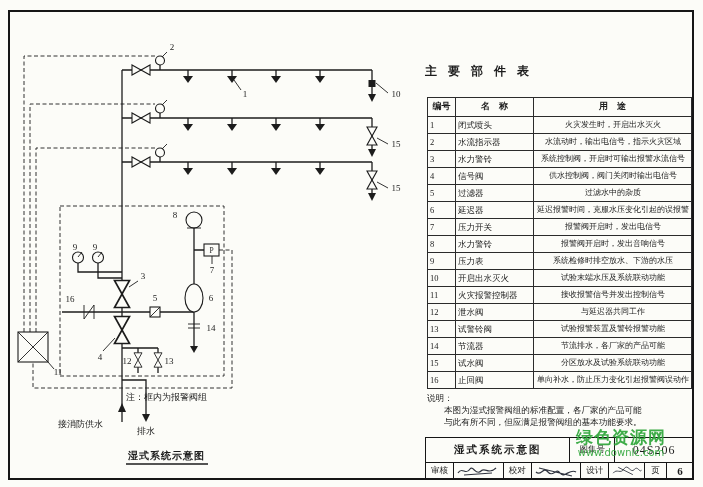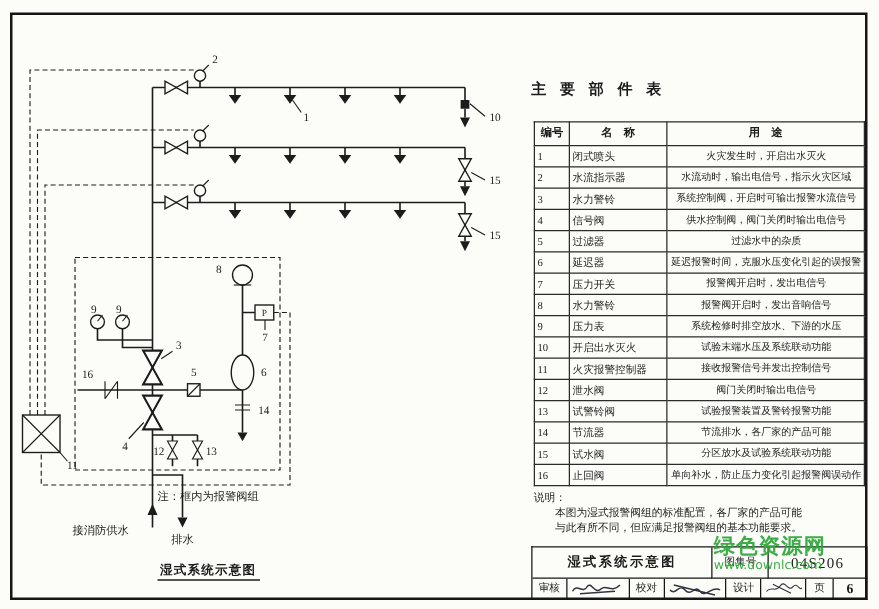--- a/index.html
+++ b/index.html
@@ -41,21 +41,21 @@
   .trow1{height:25px}.trow2{height:17px}
   .c-title{width:145px;font-size:10.5px;font-weight:bold;letter-spacing:2px}
   .c-alabel{width:45px;font-size:8.5px}
   .c-ano{width:79px;font-size:12px;font-weight:normal;letter-spacing:1px}
   .c-lab{width:28px;font-size:8.5px}
   .c-sig1{width:50px}.c-sig2{width:50px}.c-sig3{width:36px}
   .c-plab{width:22px;font-size:8.5px}
   .c-pno{width:27px;font-size:11px;font-weight:bold}
   .sig{stroke:#30343f;stroke-width:1.2;fill:none}
   
-  .watermark{position:absolute;left:571px;top:428px;width:100px;z-index:5;text-align:left;
+  .watermark{position:absolute;left:571px;top:428px;width:100px;z-index:5;text-align:center;
     color:#2ea63a;opacity:.92;pointer-events:none;
     font-family:"DejaVu Sans","Liberation Sans",sans-serif}
   .wm1{font-size:17px;font-weight:bold;letter-spacing:1px;line-height:19px}
   .wm2{font-size:10px;line-height:11px}
 </style>
 </head>
 <body>
 
 <div class="sheet"></div>
 
@@ -266,21 +266,21 @@
         <td class="use-cell">试验末端水压及系统联动功能</td>
       </tr>
       <tr>
         <td class="no-cell">11</td>
         <td class="name-cell">火灾报警控制器</td>
         <td class="use-cell">接收报警信号并发出控制信号</td>
       </tr>
       <tr>
         <td class="no-cell">12</td>
         <td class="name-cell">泄水阀</td>
-        <td class="use-cell">阀门关闭时输出电信号</td>
+        <td class="use-cell">与延迟器共同工作</td>
       </tr>
       <tr>
         <td class="no-cell">13</td>
         <td class="name-cell">试警铃阀</td>
         <td class="use-cell">试验报警装置及警铃报警功能</td>
       </tr>
       <tr>
         <td class="no-cell">14</td>
         <td class="name-cell">节流器</td>
         <td class="use-cell">节流排水，各厂家的产品可能</td>

